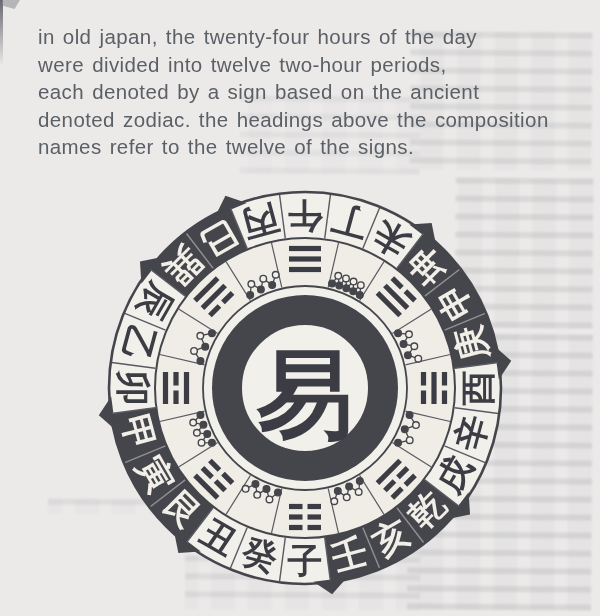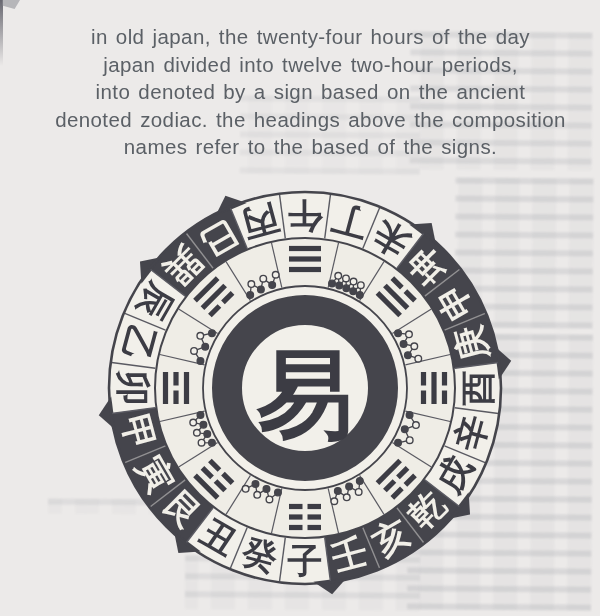--- a/index.html
+++ b/index.html
@@ -9,21 +9,20 @@
   }
   .page{
     position:relative;width:600px;height:616px;
     background:
       radial-gradient(circle at 18% 12%, rgba(255,255,255,.55), rgba(255,255,255,0) 42%),
       radial-gradient(circle at 85% 55%, rgba(185,188,196,.22), rgba(185,188,196,0) 46%),
       radial-gradient(circle at 35% 88%, rgba(198,199,204,.18), rgba(198,199,204,0) 40%),
       radial-gradient(circle at 60% 30%, rgba(205,206,212,.15), rgba(205,206,212,0) 35%),
       #eceaе9;
     background-color:#eceae9;
-    text-align:center;
   }
   .edge-strip{
     position:absolute;left:0;top:0;width:3px;height:66px;
     background:linear-gradient(180deg,#50505a,rgba(80,80,90,0));
     opacity:.85;
   }
   .corner-smudge{
     position:absolute;left:2px;top:0;width:18px;height:9px;
     background:#8a8b92;opacity:.55;
     clip-path:polygon(0 0,100% 0,70% 100%,0 60%);
@@ -63,24 +62,24 @@
 
   <div class="ghost g1"></div>
   <div class="ghost g2"></div>
   <div class="ghost g3"></div>
   <div class="ghost g4"></div>
   <div class="ghost g5"></div>
   <div class="ghost g6"></div>
 
   <div class="paragraph" id="paragraph">
       <div>in old japan, the twenty-four hours of the day</div>
-      <div>japan divided into twelve two-hour periods,</div>
-      <div>into denoted by a sign based on the ancient</div>
+      <div>were divided into twelve two-hour periods,</div>
+      <div>each denoted by a sign based on the ancient</div>
       <div>denoted zodiac. the headings above the composition</div>
-      <div>names refer to the based of the signs.</div>
+      <div>names refer to the twelve of the signs.</div>
     </div>
 
   <div class="wheel-wrap">
     <svg id="wheel-svg" width="440" height="440" viewBox="0 0 440 440">
         <circle cx="220" cy="220" r="196" fill="#f2f0ea"></circle>
         <circle cx="220" cy="220" r="150" fill="#efede6"></circle>
         <circle cx="220" cy="220" r="102" fill="#f2f0ea"></circle>
         <path d="M311.3142143513081,100.99699895631473 A150,150 0 0 1 368.7167292060716,200.42107116699225 L414.3231928292669,194.41686632486986 A196,196 0 0 0 339.3172400857093,64.5027453029179 Z" fill="#45454c"></path>
         <path d="M339.0030010436853,311.3142143513081 A150,150 0 0 1 239.57892883300775,368.7167292060716 L245.5831336751301,414.3231928292669 A196,196 0 0 0 375.4972546970821,339.3172400857093 Z" fill="#45454c"></path>
         <path d="M128.6857856486919,339.0030010436853 A150,150 0 0 1 71.28327079392844,239.57892883300775 L25.676807170733156,245.5831336751301 A196,196 0 0 0 100.68275991429076,375.4972546970821 Z" fill="#45454c"></path>

